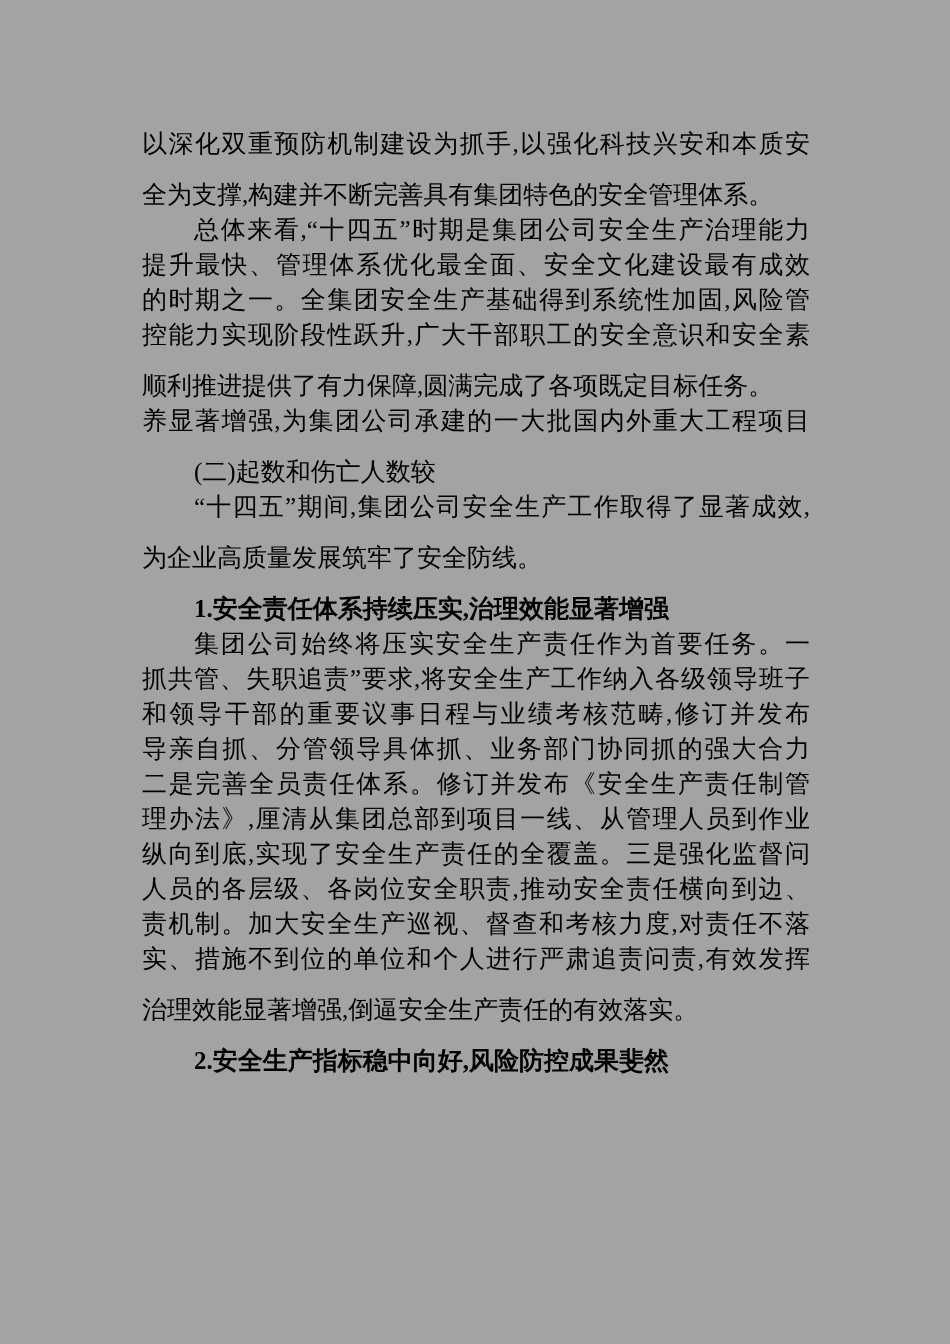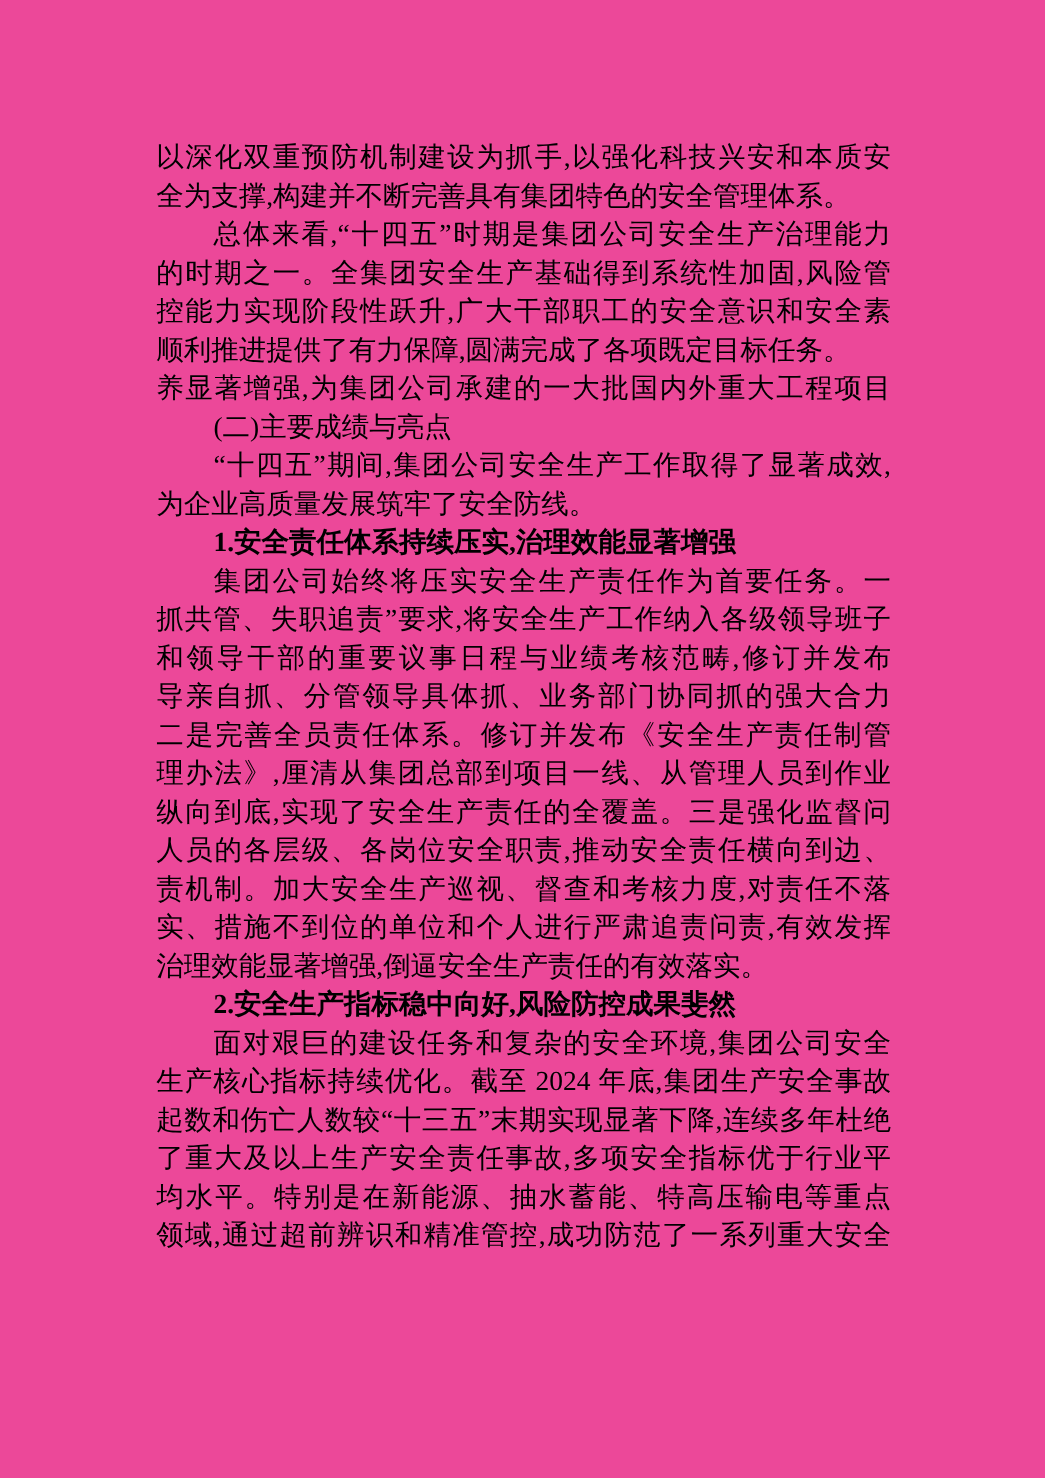--- a/index.html
+++ b/index.html
@@ -11,21 +11,21 @@
     width: 950px;
     height: 1344px;
     overflow: hidden;
     font-family: "Liberation Serif", "DejaVu Serif", serif;
     color: #000000;
   }
   .page {
     position: relative;
     width: 950px;
     height: 1344px;
-    background: #ec4899;
+    background: #a3a3a3;
     overflow: hidden;
   }
   .text-block {
     position: absolute;
     left: 142px;
     top: 126px;
     width: 668px;
     font-size: 25px;
     color: #000000;
   }
@@ -37,20 +37,21 @@
     height: 35px;
     line-height: 35px;
     overflow: hidden;
     text-align: justify;
     
     text-align-last: justify;
     white-space: nowrap;
   }
   .line.para-end {
     text-align-last: left;
+    margin-top: 16px;
   }
   .line.indent {
     text-indent: 52px;
   }
   .para.bold-heading .line {
     font-weight: bold;
     text-align-last: left;
   }
   .para.subheading .line {
     text-align-last: left;
@@ -60,27 +61,28 @@
 <body>
 
 <div class="page">
   <div class="text-block" id="text-block">
       <div class="para body">
         <div class="line">以深化双重预防机制建设为抓手,以强化科技兴安和本质安</div>
         <div class="line para-end">全为支撑,构建并不断完善具有集团特色的安全管理体系。</div>
       </div>
       <div class="para body">
         <div class="line indent">总体来看,“十四五”时期是集团公司安全生产治理能力</div>
+        <div class="line">提升最快、管理体系优化最全面、安全文化建设最有成效</div>
         <div class="line">的时期之一。全集团安全生产基础得到系统性加固,风险管</div>
         <div class="line">控能力实现阶段性跃升,广大干部职工的安全意识和安全素</div>
         <div class="line para-end">顺利推进提供了有力保障,圆满完成了各项既定目标任务。</div>
         <div class="line">养显著增强,为集团公司承建的一大批国内外重大工程项目</div>
       </div>
       <div class="para subheading">
-        <div class="line indent para-end">(二)主要成绩与亮点</div>
+        <div class="line indent para-end">(二)起数和伤亡人数较</div>
       </div>
       <div class="para body">
         <div class="line indent">“十四五”期间,集团公司安全生产工作取得了显著成效,</div>
         <div class="line para-end">为企业高质量发展筑牢了安全防线。</div>
       </div>
       <div class="para bold-heading">
         <div class="line indent para-end">1.安全责任体系持续压实,治理效能显著增强</div>
       </div>
       <div class="para body">
         <div class="line indent">集团公司始终将压实安全生产责任作为首要任务。一</div>
@@ -91,22 +93,14 @@
         <div class="line">理办法》,厘清从集团总部到项目一线、从管理人员到作业</div>
         <div class="line">纵向到底,实现了安全生产责任的全覆盖。三是强化监督问</div>
         <div class="line">人员的各层级、各岗位安全职责,推动安全责任横向到边、</div>
         <div class="line">责机制。加大安全生产巡视、督查和考核力度,对责任不落</div>
         <div class="line">实、措施不到位的单位和个人进行严肃追责问责,有效发挥</div>
         <div class="line para-end">治理效能显著增强,倒逼安全生产责任的有效落实。</div>
       </div>
       <div class="para bold-heading">
         <div class="line indent para-end">2.安全生产指标稳中向好,风险防控成果斐然</div>
       </div>
-      <div class="para body">
-        <div class="line indent">面对艰巨的建设任务和复杂的安全环境,集团公司安全</div>
-        <div class="line">生产核心指标持续优化。截至 2024 年底,集团生产安全事故</div>
-        <div class="line">起数和伤亡人数较“十三五”末期实现显著下降,连续多年杜绝</div>
-        <div class="line">了重大及以上生产安全责任事故,多项安全指标优于行业平</div>
-        <div class="line">均水平。特别是在新能源、抽水蓄能、特高压输电等重点</div>
-        <div class="line">领域,通过超前辨识和精准管控,成功防范了一系列重大安全</div>
-      </div>
     </div>
 </div>
 
 </body></html>

